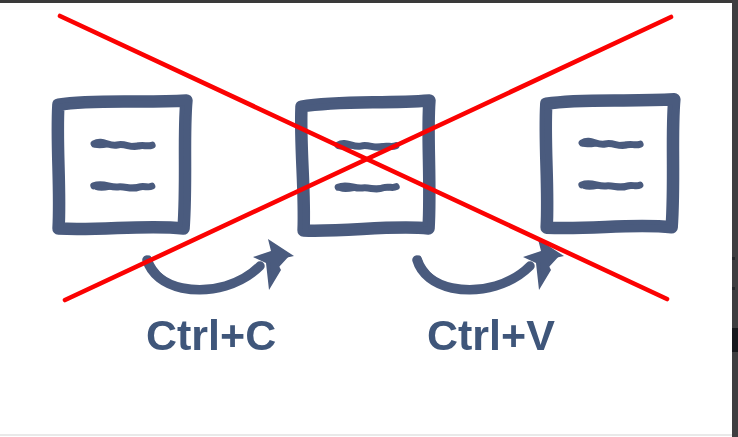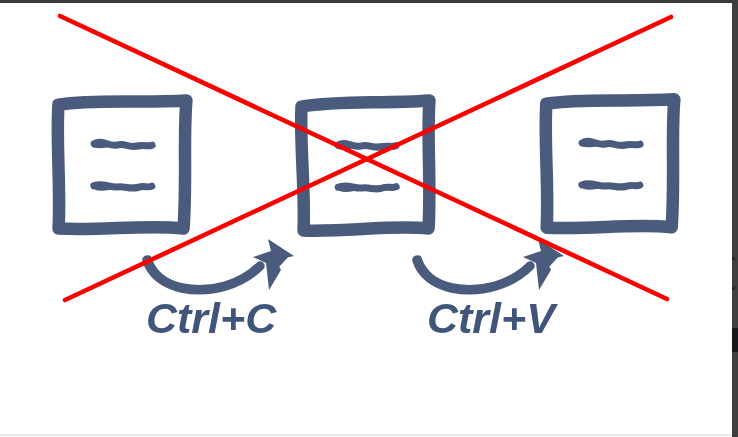--- a/index.html
+++ b/index.html
@@ -20,24 +20,23 @@
   .box-a{fill:none;stroke:#4a5b7e;stroke-width:12.5;stroke-linejoin:round;stroke-linecap:round;}
   .box-b{fill:none;stroke:#4a5b7e;stroke-width:6;stroke-linejoin:round;stroke-linecap:round;}
   .sq{fill:none;stroke:#4a5b7e;stroke-width:7;stroke-linecap:round;}
   .sq2{fill:none;stroke:#4a5b7e;stroke-width:4;stroke-linecap:round;}
   .shaft{fill:none;stroke:#4a5b7e;stroke-width:9.5;stroke-linecap:round;}
   .shaft2{fill:none;stroke:#4a5b7e;stroke-width:5;stroke-linecap:round;}
   .head{fill:#4a5b7e;stroke:none;}
   .cross{stroke:#fb0202;stroke-width:4.6;stroke-linecap:round;}
   
   .kbd-label{
-    position:absolute;top:297px;height:46px;line-height:1;
+    position:absolute;top:314px;height:46px;line-height:1;
     font-size:43px;font-weight:bold;color:#3f567a;letter-spacing:0px;
     white-space:nowrap;
-    font-style:italic;
   }
   .kbd-label.copy{left:146px;}
   .kbd-label.paste{left:427px;text-align:center;}
 </style>
 </head>
 <body>
 
 <div class="stage">
 
   <svg class="sketch" width="738" height="437" viewBox="0 0 738 437" aria-hidden="true">

